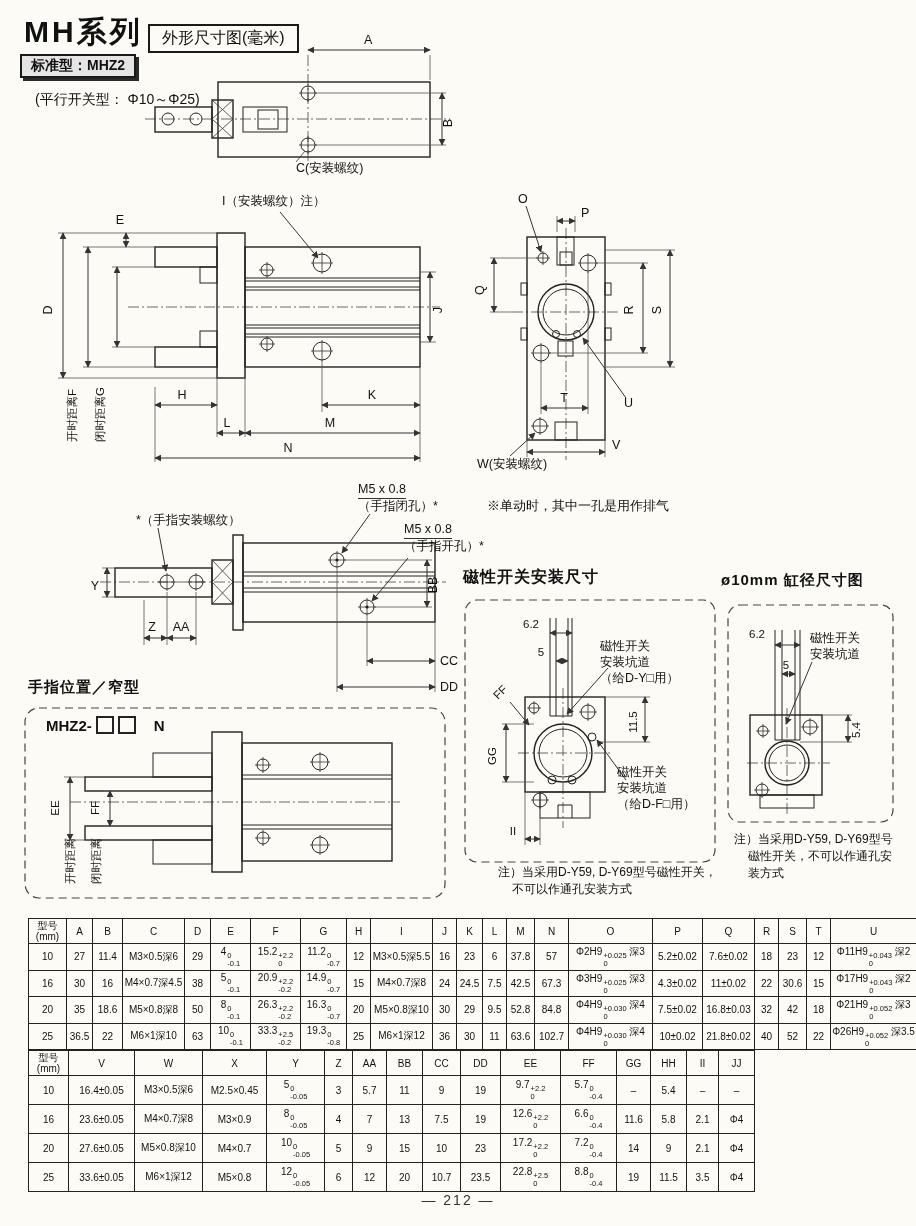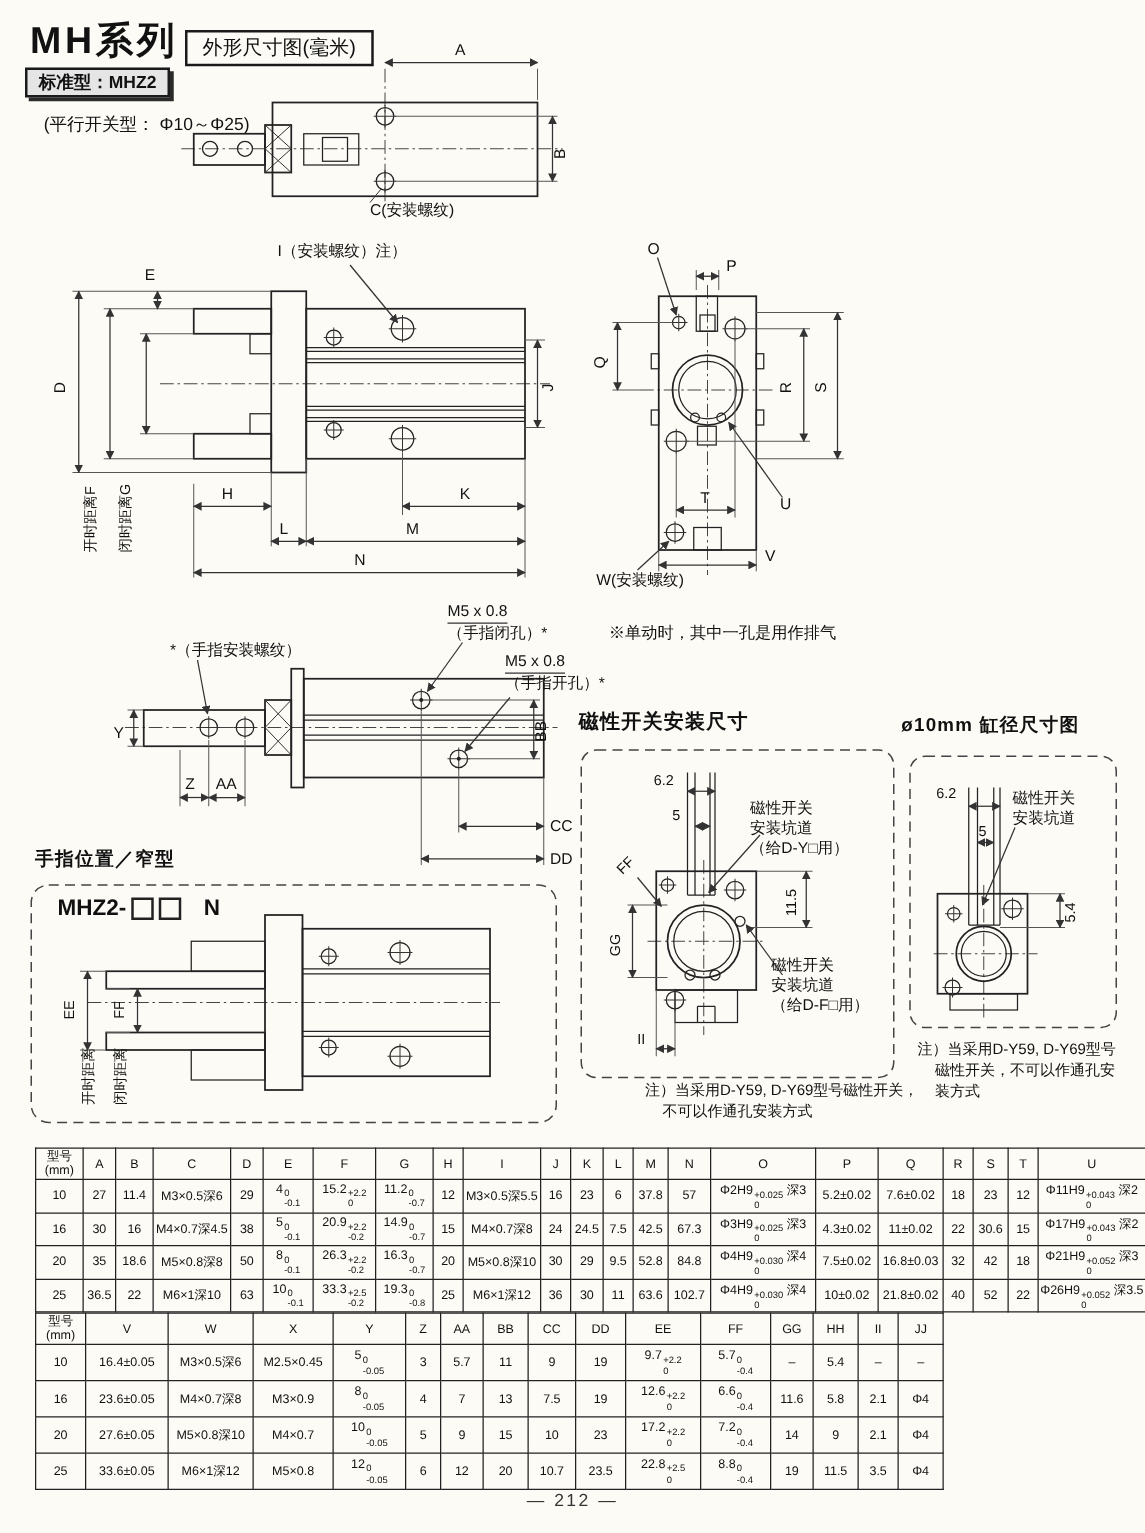--- a/index.html
+++ b/index.html
@@ -10,21 +10,21 @@
   .series-title{font-size:30px;font-weight:bold;letter-spacing:3px;}
   .boxed{border:2px solid #1a1a1a;padding:2px 12px;font-size:16px;background:#fcfbf6;}
   .boxed2{border:2px solid #1a1a1a;box-shadow:3px 3px 0 #2a2a2a;padding:1px 9px;font-size:14px;font-weight:bold;background:#e5e5e5;}
   .plain14{font-size:14px;}
   .sec-title{font-weight:bold;font-size:15px;letter-spacing:1px;}
   .sec-title.big{font-size:16px;}
   .lbl{font-size:12.5px;line-height:15px;white-space:nowrap;}
   .lbl .ul{border-bottom:1px solid #333;display:inline-block;padding-bottom:1px;}
   .note{font-size:12px;line-height:17px;}
   .note .ind{padding-left:14px;display:block;}
-  .model-tag{font-size:18px;font-weight:bold;display:flex;align-items:center;gap:4px;}
+  .model-tag{font-size:15px;font-weight:bold;display:flex;align-items:center;gap:4px;}
   .sq{display:inline-block;width:14px;height:14px;border:2px solid #222;background:#fcfbf6;}
   .model-n{margin-left:14px;}
   
   svg text{font-family:"Liberation Sans",sans-serif;fill:#111;}
   .t{font-size:12.5px;}
   .tn{font-size:11.5px;}
   .ol{stroke:#222;stroke-width:1.4;fill:none;}
   .ol2{stroke:#222;stroke-width:1;fill:none;}
   .thin{stroke:#333;stroke-width:.8;fill:none;}
   .dl{stroke:#333;stroke-width:1;fill:none;marker-start:url(#arr);marker-end:url(#arr);}
@@ -396,21 +396,21 @@
   <div class="abs lbl" style="left:617px;top:764px;line-height:16px;">
     <span>磁性开关</span><br>
     <span>安装坑道</span><br>
     <span>（给D-F□用）</span>
   </div>
   <div class="abs lbl" style="left:810px;top:630px;line-height:16px;">
     <span>磁性开关</span><br>
     <span>安装坑道</span>
   </div>
 
-  <div class="abs note" style="left:498px;top:864px;margin-left:18px;">
+  <div class="abs note" style="left:498px;top:864px;">
     <span>注）当采用D-Y59, D-Y69型号磁性开关，</span>
     <span class="ind">不可以作通孔安装方式</span>
   </div>
   <div class="abs note" style="left:734px;top:831px;">
     <span>注）当采用D-Y59, D-Y69型号</span>
     <span class="ind">磁性开关，不可以作通孔安</span>
     <span class="ind">装方式</span>
   </div>
 
   <table id="t1" class="spec" style="left:28px;top:918px;width:888px;">

